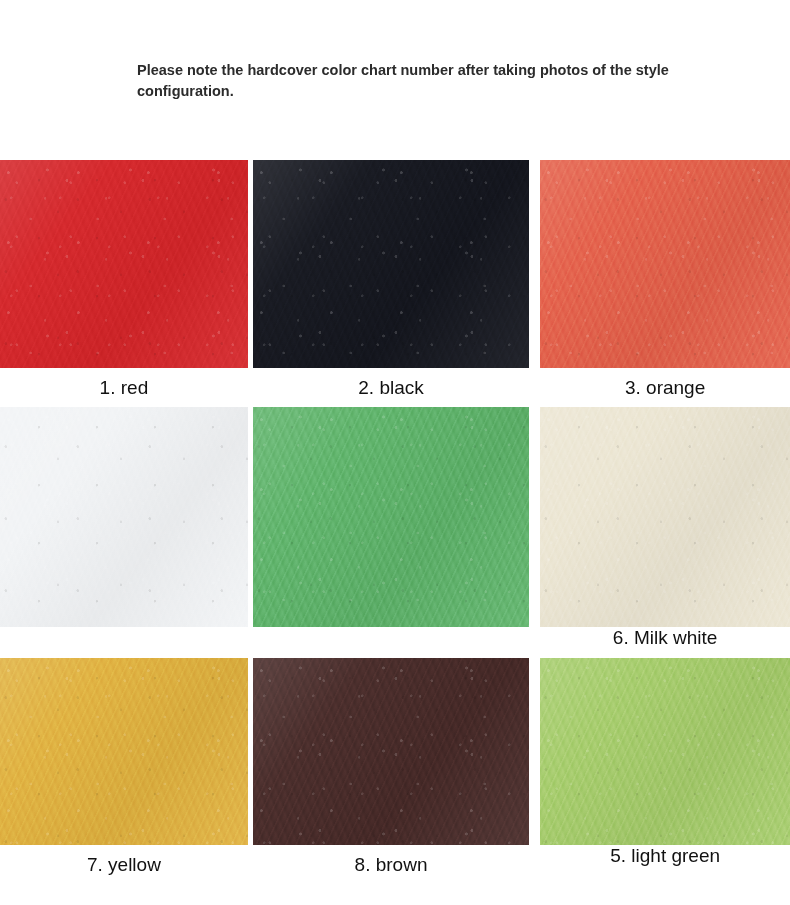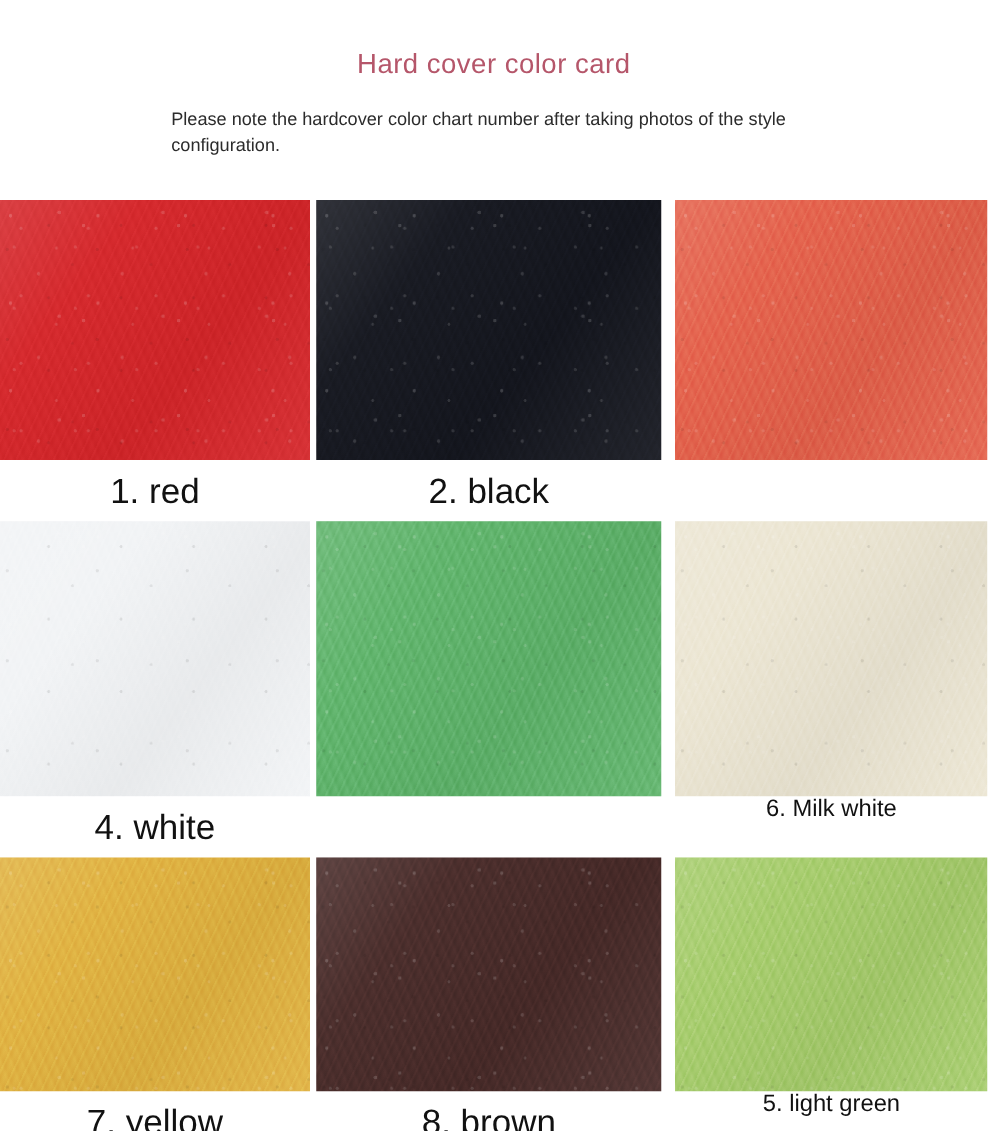--- a/index.html
+++ b/index.html
@@ -37,21 +37,21 @@
   }
   .subtitle-wrap {
     margin: 0;
     padding: 22px 120px 0 137px;
     text-align: left;
   }
   .subtitle {
     font-size: 14.5px;
     color: #2b2b2b;
     line-height: 1.45;
-    font-weight: 400;
+    font-weight: 700;
     margin: 0;
   }
 
   
   .grid {
     position: absolute;
     top: 160px;
     left: 0;
     width: 790px;
   }
@@ -134,36 +134,35 @@
       rgba(255,255,255,0.06) 100%);
   }
 
   .label {
     text-align: center;
     color: #111111;
     font-weight: 400;
     width: 100%;
   }
   .label.size-lg {
-    font-size: 28px;
+    font-size: 19px;
     padding-top: 9px;
     padding-bottom: 8px;
   }
   .label.size-sm {
     font-size: 19px;
     padding-bottom: 9px;
   }
 </style>
 </head>
 <body>
 
 <div class="page" style="background-color: rgb(255, 255, 255);">
 
   <div class="header">
-    <h1 class="title" style="color: rgb(181, 86, 106);">Hard cover color card</h1>
     <div class="subtitle-wrap">
       <p class="subtitle">Please note the hardcover color chart number after taking photos of the style configuration.</p>
     </div>
   </div>
 
   <div class="grid">
 
     <div class="row row-0">
       <div class="cell col-0">
         <div class="swatch" style="background-color: rgb(212, 37, 41);">
@@ -180,31 +179,31 @@
           <div class="sheen"></div>
         </div>
         <div class="label size-lg">2. black</div>
       </div>
       <div class="cell col-2">
         <div class="swatch" style="background-color: rgb(228, 96, 74);">
           <div class="grain"></div>
           <div class="speckle"></div>
           <div class="sheen"></div>
         </div>
+        <div class="label size-lg">3. orange</div>
       </div>
     </div>
 
     <div class="row row-1">
       <div class="cell col-0">
         <div class="swatch" style="background-color: rgb(242, 244, 246);">
           <div class="grain"></div>
           <div class="speckle"></div>
           <div class="sheen"></div>
         </div>
-        <div class="label size-lg">4. white</div>
       </div>
       <div class="cell col-1">
         <div class="swatch" style="background-color: rgb(94, 179, 106);">
           <div class="grain"></div>
           <div class="speckle"></div>
           <div class="sheen"></div>
         </div>
       </div>
       <div class="cell col-2">
         <div class="swatch" style="background-color: rgb(236, 230, 211);">

